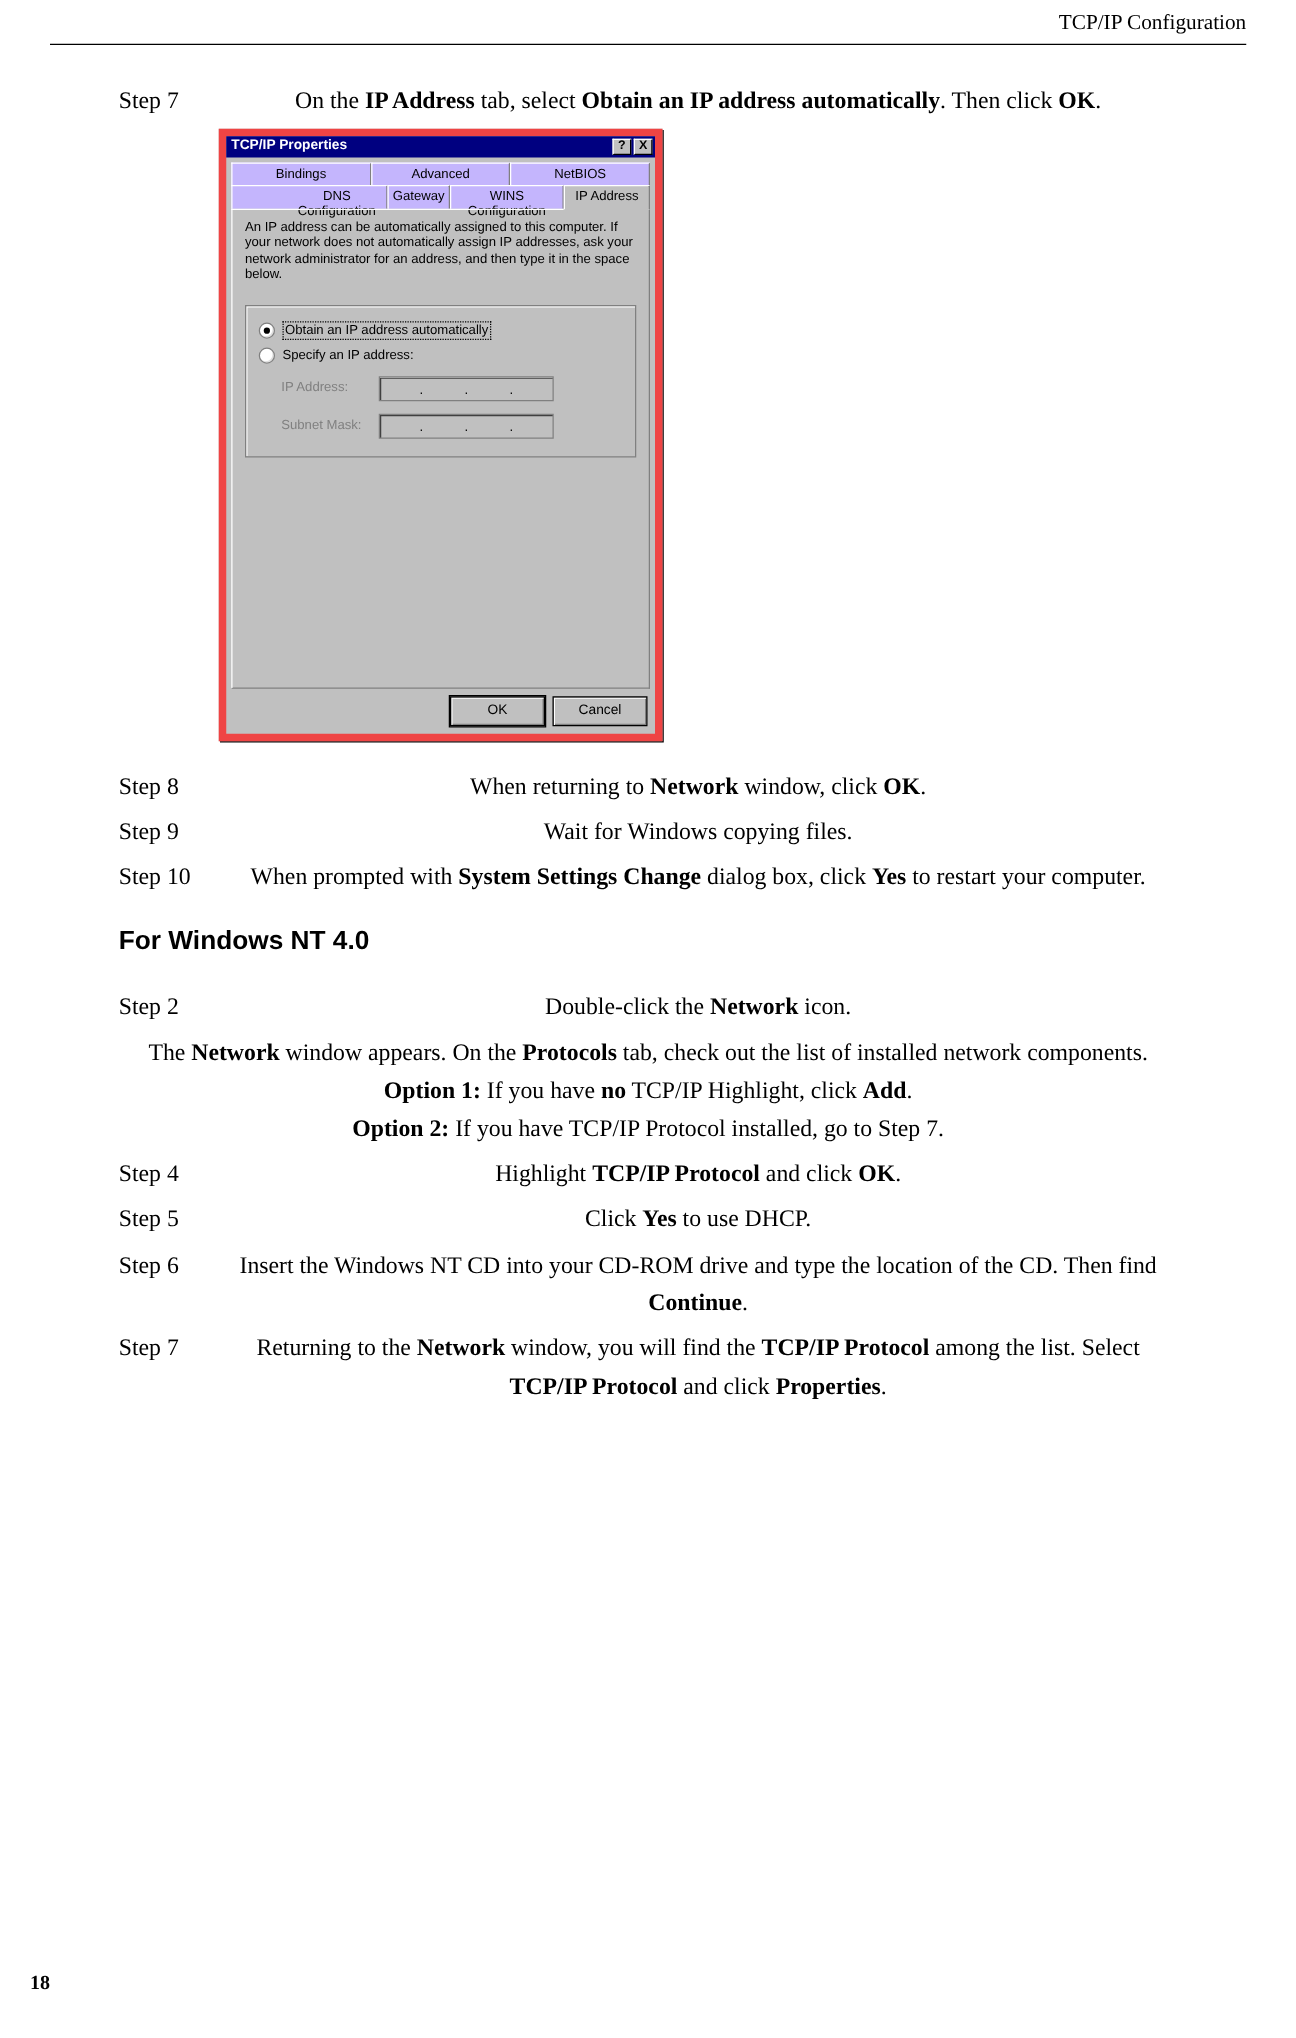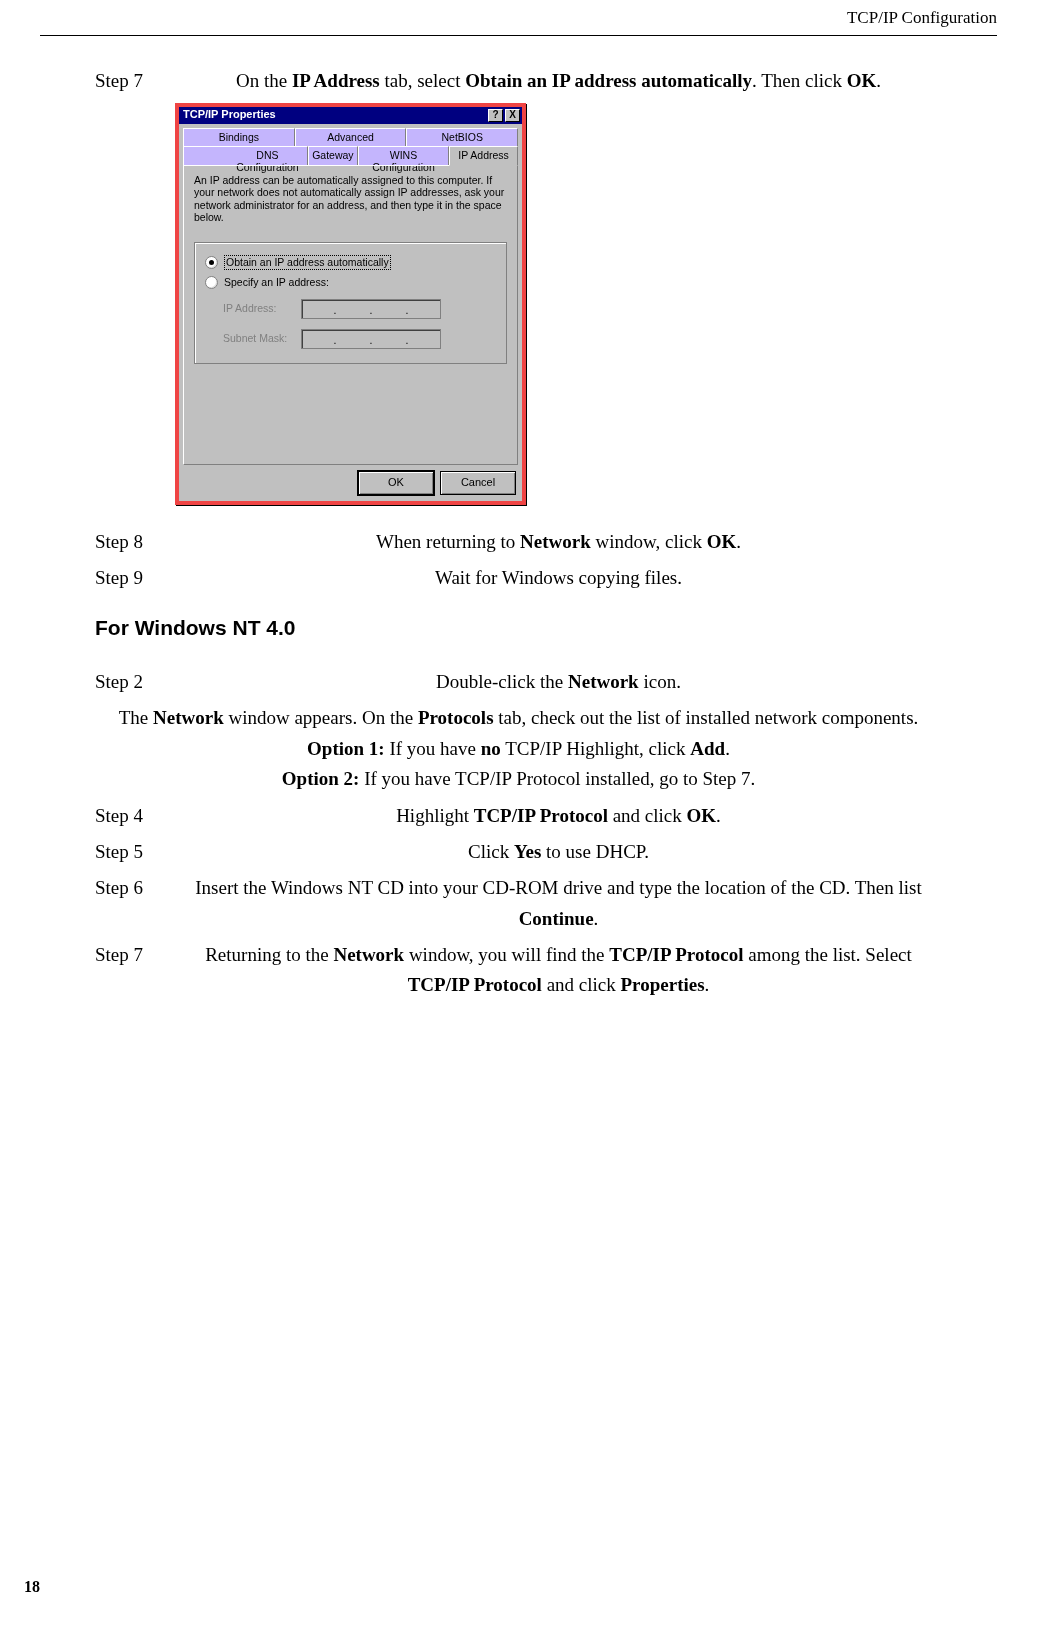--- a/index.html
+++ b/index.html
@@ -63,21 +63,21 @@
     margin-left: 80px;
     margin-top: 6px;
     margin-bottom: 22px;
   }
   .dialog {
     width: 343px;
     font-family: "MS Sans Serif", Tahoma, Arial, sans-serif;
     font-size: 11px;
     line-height: 1.2;
     background: #c0c0c0;
-    border: 4px solid #ef4444;
+    border: 6px solid #ef4444;
     box-shadow: 1px 1px 0 #000;
   }
   .titlebar {
     background: #000080;
     color: #fff;
     display: flex;
     align-items: center;
     height: 17px;
     padding: 0 2px 0 4px;
     font-weight: bold;
@@ -124,21 +124,21 @@
     border-bottom: 1px solid #c0c0c0;
     position: relative;
     z-index: 2;
     background: #c0c0c0;
   }
   .tabpanel {
     border: 1px solid #808080;
     border-top-color: #fff; border-left-color: #fff;
     margin: -1px 0 0 0;
     padding: 8px 10px 12px 10px;
-    height: 300px;
+    height: 384px;
     box-sizing: border-box;
     position: relative;
     z-index: 1;
   }
   .desc {
     font-size: 10.5px;
     margin-bottom: 18px;
   }
   .group {
     border: 1px solid #808080;
@@ -292,20 +292,26 @@
       <div class="step-body">
         <span>When returning to </span><b>Network</b><span> window, click </span><b>OK</b><span>.</span>
       </div>
     </div>
     <div class="step-row">
       <div class="step-label">Step 9</div>
       <div class="step-body">
         <span>Wait for Windows copying files.</span>
       </div>
     </div>
+    <div class="step-row">
+      <div class="step-label">Step 10</div>
+      <div class="step-body">
+        <span>When prompted with </span><b>System Settings Change</b><span> dialog box, click </span><b>Yes</b><span> to restart your computer.</span>
+      </div>
+    </div>
 
     <div class="section-title">For Windows NT 4.0</div>
 
     <div class="step-row">
       <div class="step-label">Step 2</div>
       <div class="step-body">
         <span>Double-click the </span><b>Network</b><span> icon.</span>
       </div>
     </div>
     <div class="step-row">
@@ -327,21 +333,21 @@
     </div>
     <div class="step-row">
       <div class="step-label">Step 5</div>
       <div class="step-body">
         <span>Click </span><b>Yes</b><span> to use DHCP.</span>
       </div>
     </div>
     <div class="step-row">
       <div class="step-label">Step 6</div>
       <div class="step-body">
-        <span>Insert the Windows NT CD into your CD-ROM drive and type the location of the CD. Then list </span><b>Continue</b><span>.</span>
+        <span>Insert the Windows NT CD into your CD-ROM drive and type the location of the CD. Then find </span><b>Continue</b><span>.</span>
       </div>
     </div>
     <div class="step-row">
       <div class="step-label">Step 7</div>
       <div class="step-body">
         <span>Returning to the </span><b>Network</b><span> window, you will find the </span><b>TCP/IP Protocol</b><span> among the list. Select </span><b>TCP/IP Protocol</b><span> and click </span><b>Properties</b><span>.</span>
       </div>
     </div>
 
   </div>

